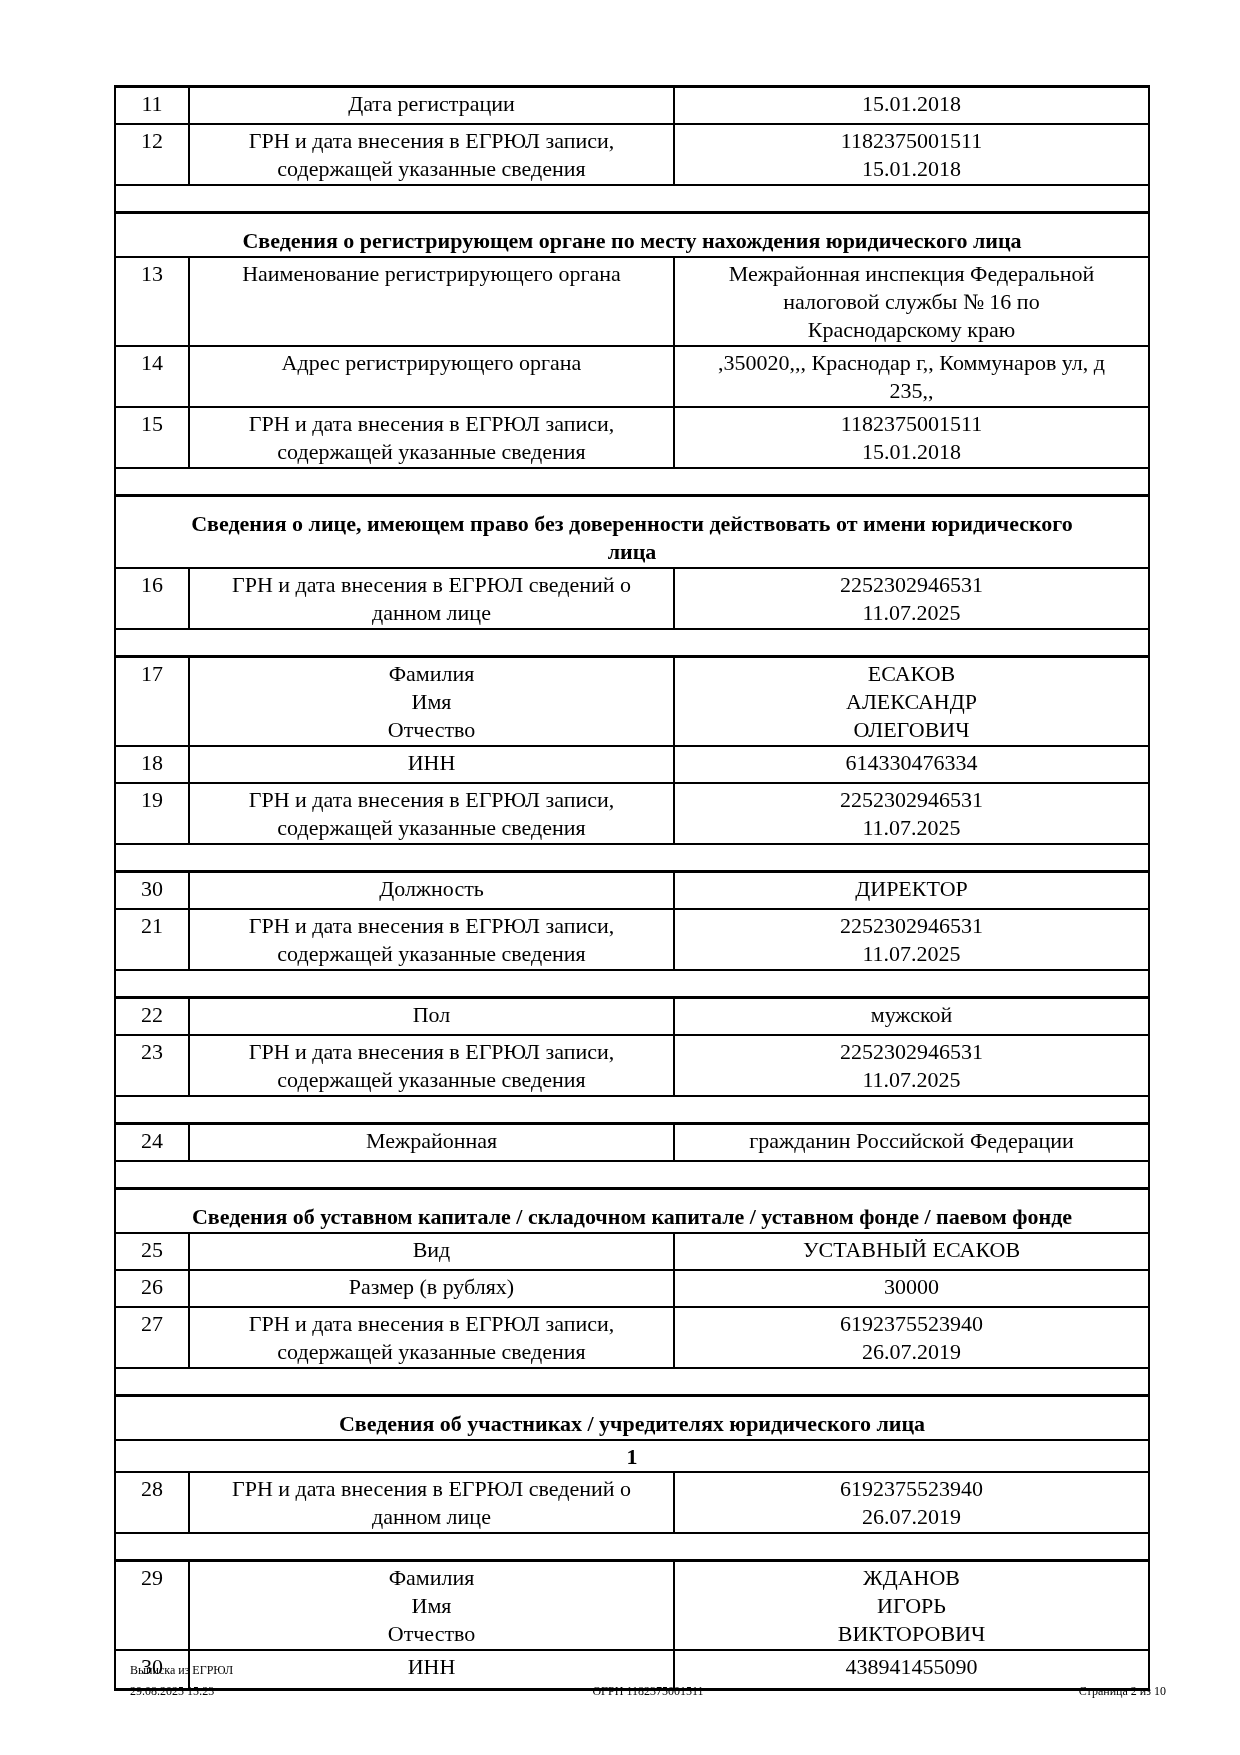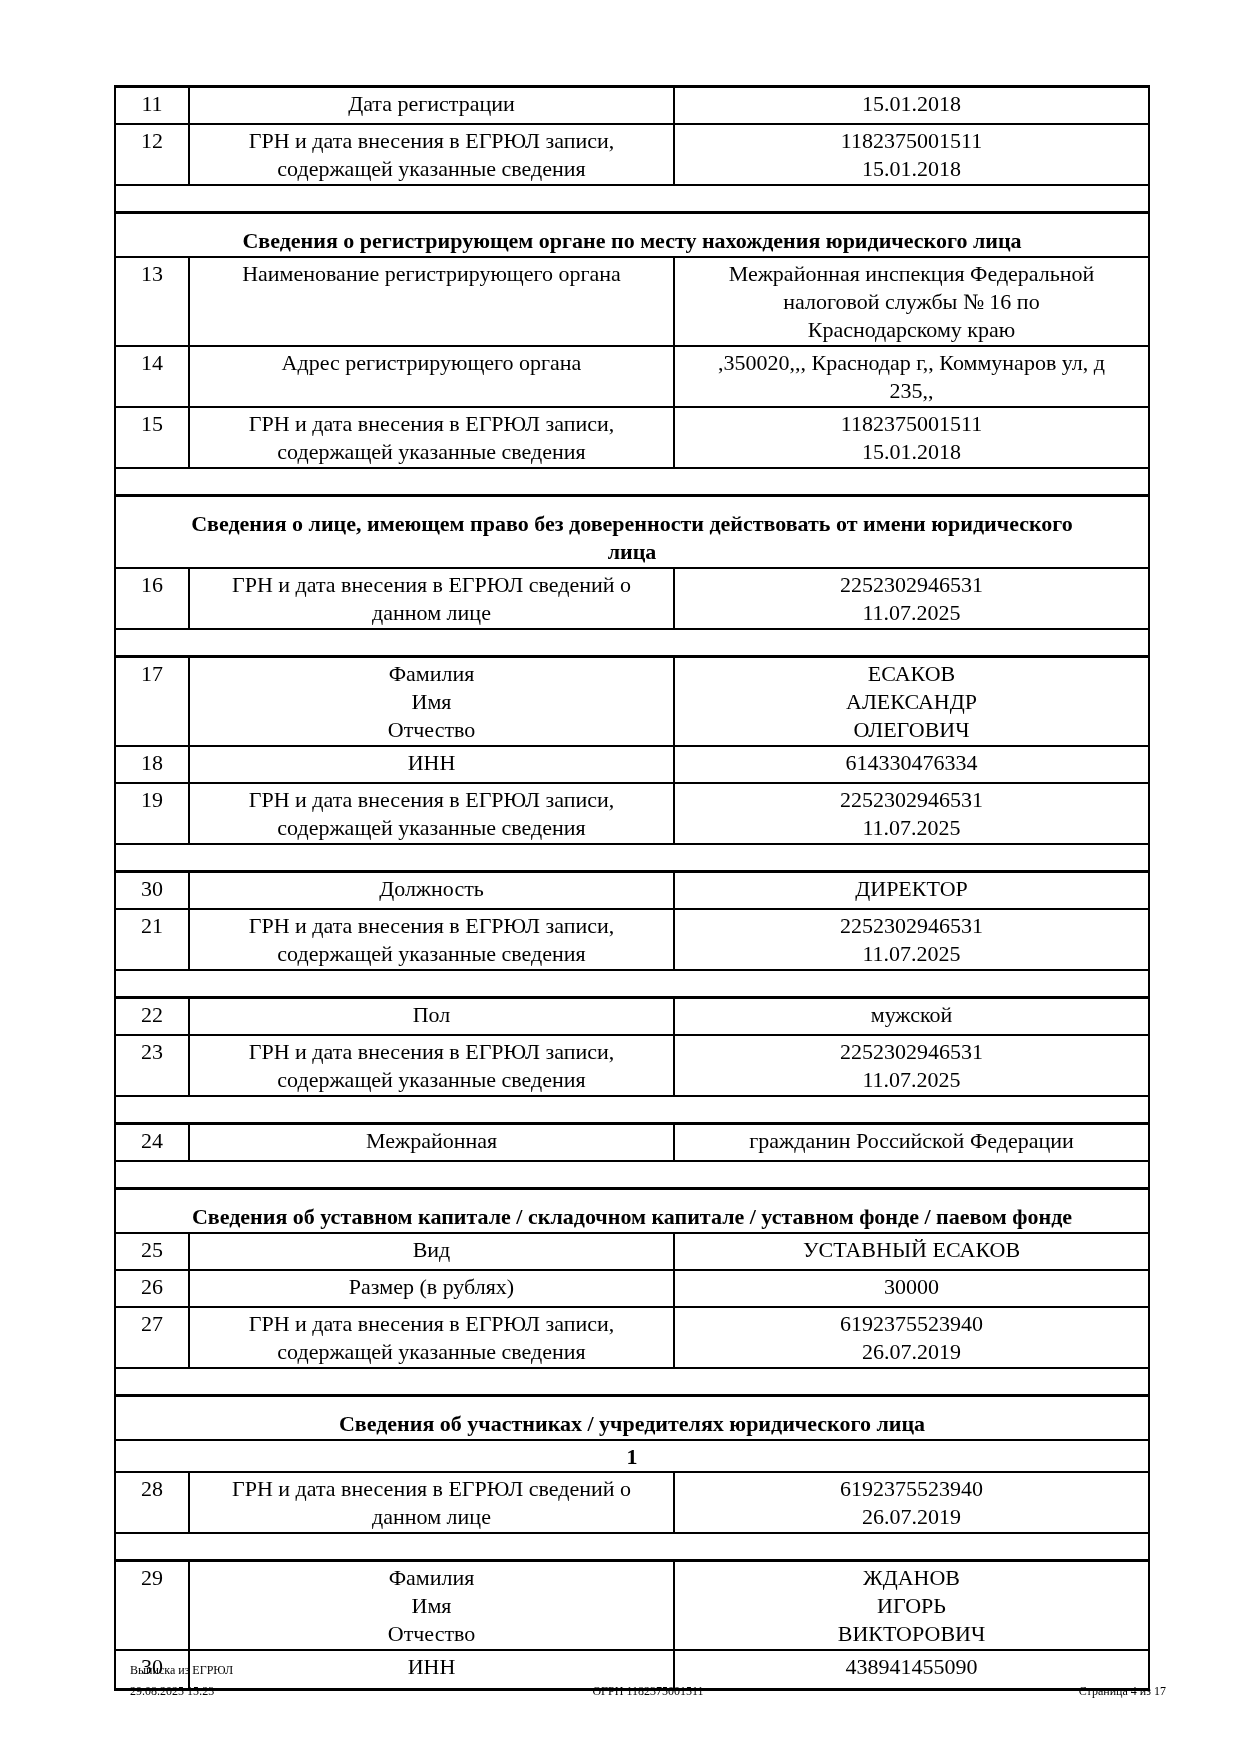--- a/index.html
+++ b/index.html
@@ -219,14 +219,14 @@
       <div class="cell c-val">438941455090</div>
     </div>
   </div>
 
 <div class="footer">
   <div class="f-left">
     <div>Выписка из ЕГРЮЛ</div>
     <div>29.08.2025 15:23</div>
   </div>
   <div class="f-center">ОГРН 1182375001511</div>
-  <div class="f-right">Страница 4 из 17</div>
+  <div class="f-right">Страница 2 из 10</div>
 </div>
 
 </body></html>

